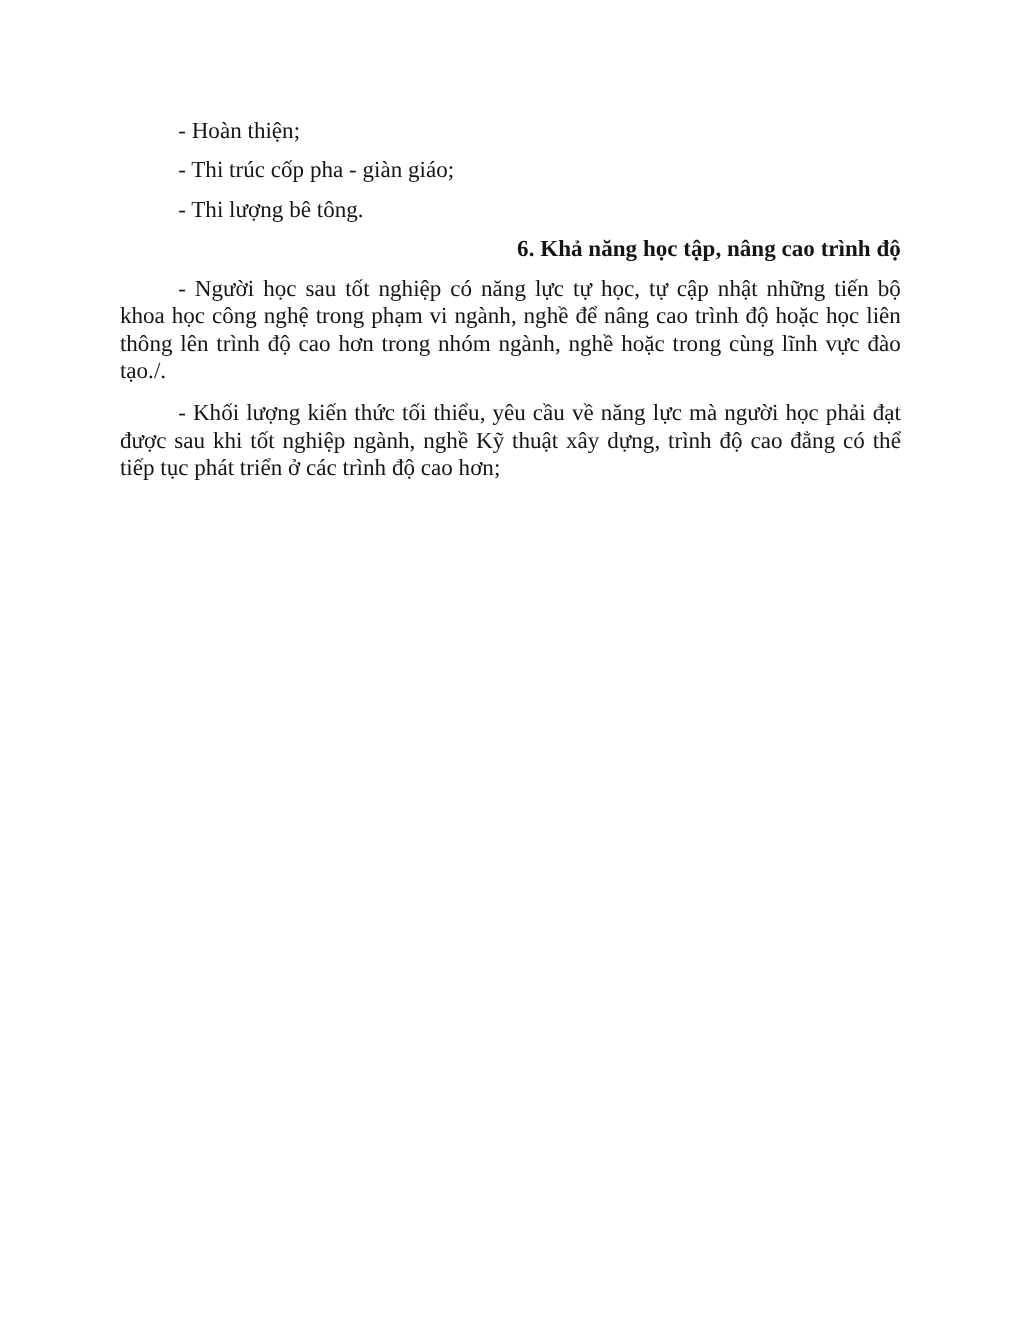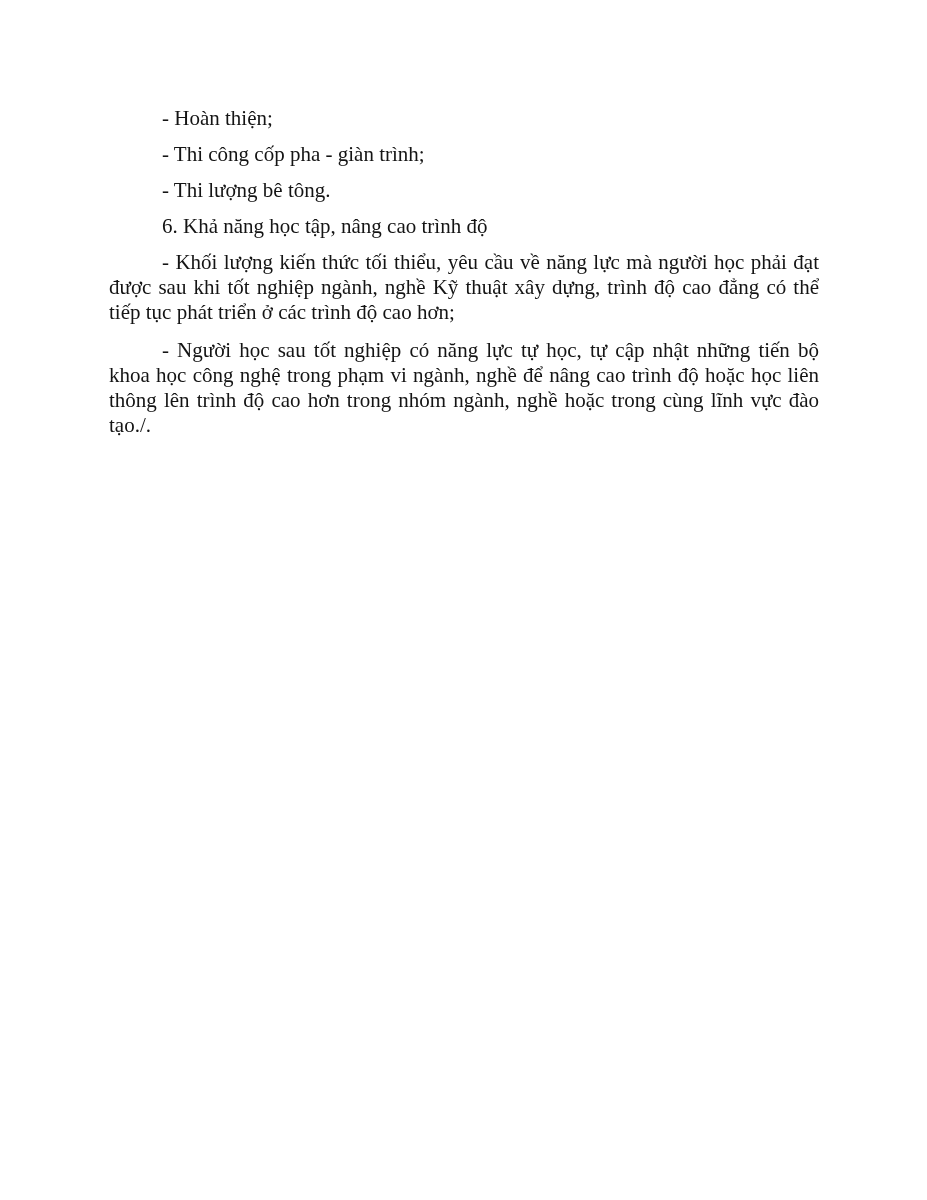--- a/index.html
+++ b/index.html
@@ -25,32 +25,33 @@
     line-height: 25px;
   }
   .content p {
     margin: 0 0 11px 0;
     text-indent: 53px;
   }
   .list-item {
     text-align: left;
   }
   .heading {
-    font-weight: normal;
+    font-weight: bold;
+    text-align: right;
   }
   .body-para {
     text-align: justify;
     margin-bottom: 13px !important;
   }
 </style>
 </head>
 <body>
 
 <div class="page">
   <div class="content">
     <p class="list-item">- Hoàn thiện;</p>
-    <p class="list-item">- Thi công cốp pha - giàn trình;</p>
+    <p class="list-item">- Thi trúc cốp pha - giàn giáo;</p>
     <p class="list-item">- Thi lượng bê tông.</p>
     <p class="list-item heading">6. Khả năng học tập, nâng cao trình độ</p>
+    <p class="body-para">- Người học sau tốt nghiệp có năng lực tự học, tự cập nhật những tiến bộ khoa học công nghệ trong phạm vi ngành, nghề để nâng cao trình độ hoặc học liên thông lên trình độ cao hơn trong nhóm ngành, nghề hoặc trong cùng lĩnh vực đào tạo./.</p>
     <p class="body-para">- Khối lượng kiến thức tối thiểu, yêu cầu về năng lực mà người học phải đạt được sau khi tốt nghiệp ngành, nghề Kỹ thuật xây dựng, trình độ cao đẳng có thể tiếp tục phát triển ở các trình độ cao hơn;</p>
-    <p class="body-para">- Người học sau tốt nghiệp có năng lực tự học, tự cập nhật những tiến bộ khoa học công nghệ trong phạm vi ngành, nghề để nâng cao trình độ hoặc học liên thông lên trình độ cao hơn trong nhóm ngành, nghề hoặc trong cùng lĩnh vực đào tạo./.</p>
   </div>
 </div>
 
 </body></html>

